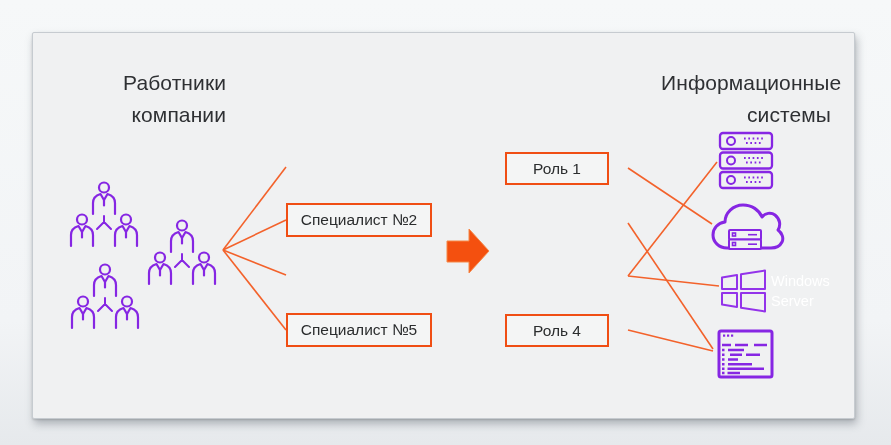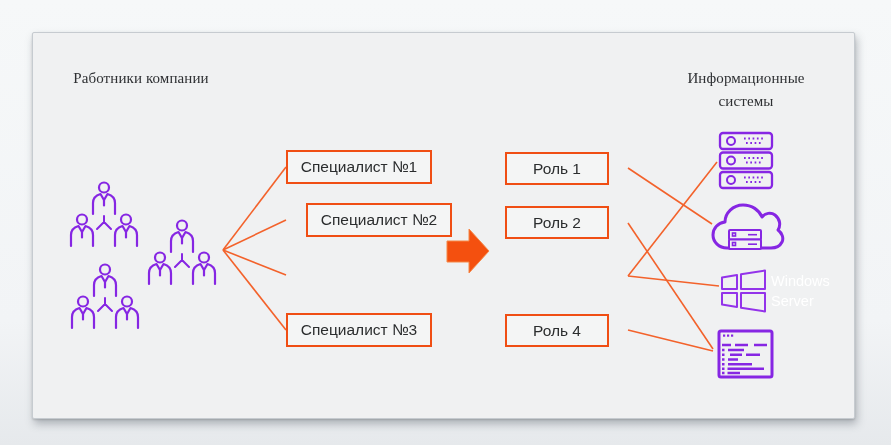--- a/index.html
+++ b/index.html
@@ -15,22 +15,22 @@
   }
   .panel{
     position:absolute;left:32px;top:32px;width:821px;height:385px;
     background:#f0f1f2;
     border:1px solid #c6cbd0;
     border-radius:2px;
     box-shadow:2px 5px 9px rgba(75,85,95,0.38), 0 1px 2px rgba(0,0,0,0.15);
   }
   .hdr{
     position:absolute;
-    font-size:15px;line-height:1.5;color:#2e3033;
-    text-align:center;letter-spacing:0.1px;font-family:Liberation Serif, serif;
+    font-size:21px;line-height:1.5;color:#2e3033;
+    text-align:right;letter-spacing:0.1px;
   }
   .node{
     position:absolute;box-sizing:border-box;
     border:2.5px solid #f04e14;
     background:#f4f5f5;
     display:flex;align-items:center;justify-content:center;
     font-size:15.5px;color:#2b2d2e;
   }
   .spec{left:286px;width:146px;height:34px;}
   .role{left:505px;width:104px;height:33px;}
@@ -154,22 +154,20 @@
         <path d="M722 364.2 H724.5 M728 364.2 H752"></path>
         <path d="M722 368.8 H724.5 M727.5 368.8 H764"></path>
         <path d="M722 373 H724.5 M727.5 373 H740"></path>
       </g>
     </g>
   </svg>
 
   <div class="hdr" style="left:56px;top:67px;width:170px;">Работники компании</div>
   <div class="hdr" style="left:661px;top:67px;width:170px;">Информационные системы</div>
 
-  <div class="node spec" style="top:150px;">Специалист №1</div>
-  <div class="node spec" style="top:203px;margin-left:20px;">Специалист №2</div>
-  <div class="node spec" style="top:313px;">Специалист №3</div>
+  <div class="node spec" style="top:203px;">Специалист №2</div>
+  <div class="node spec" style="top:313px;">Специалист №5</div>
 
   <div class="node role" style="top:152px;">Роль 1</div>
-  <div class="node role" style="top:206px;">Роль 2</div>
   <div class="node role" style="top:314px;text-align:right;">Роль 4</div>
 
   <div class="win-label">Windows Server</div>
 </div>
 
 </body></html>

